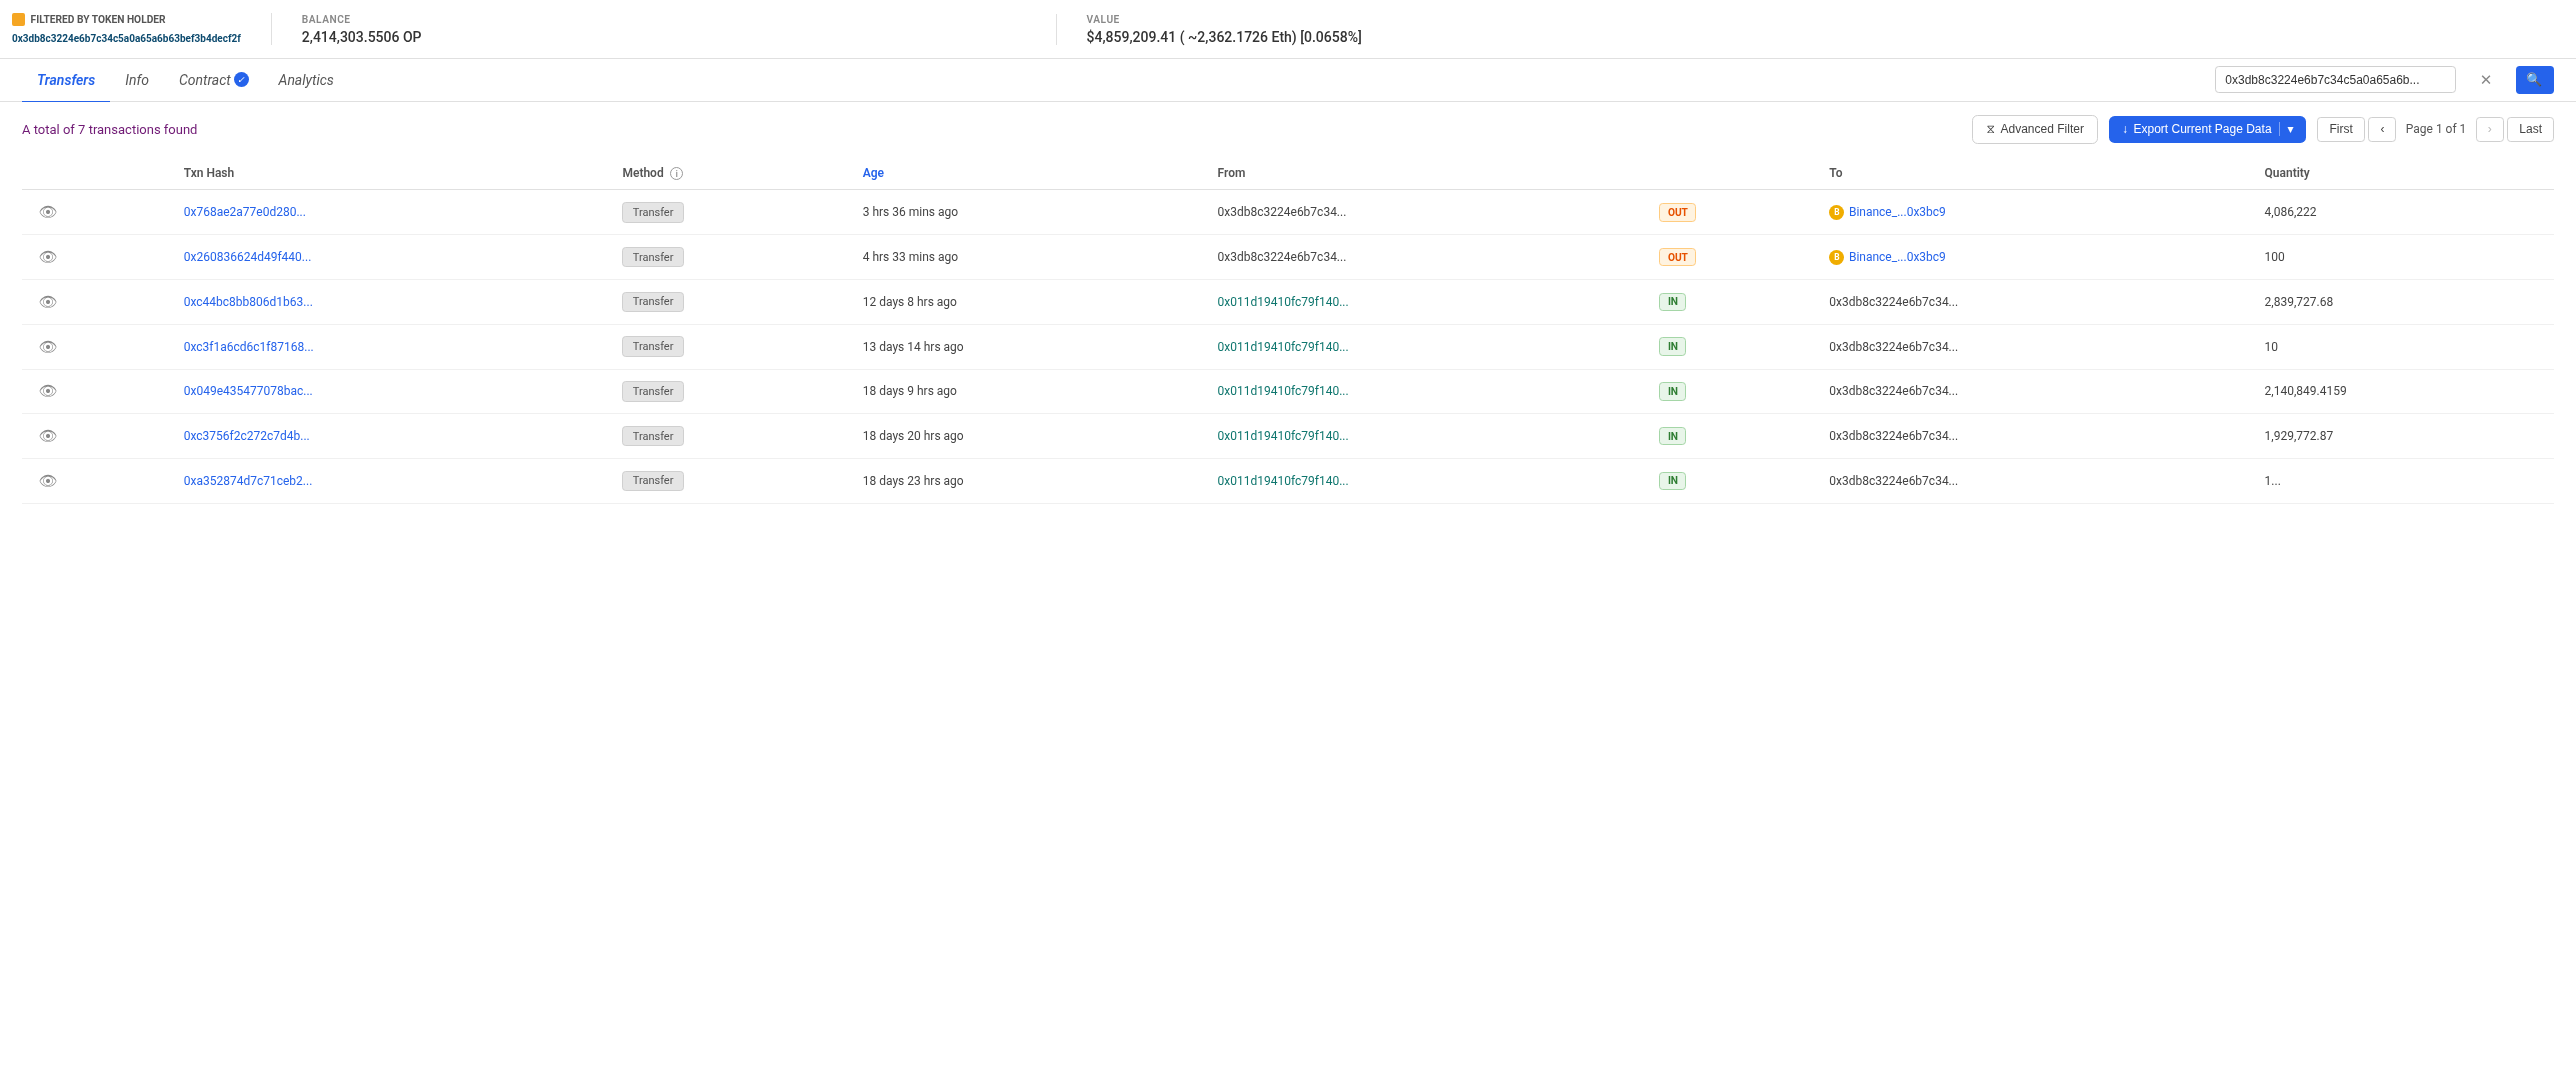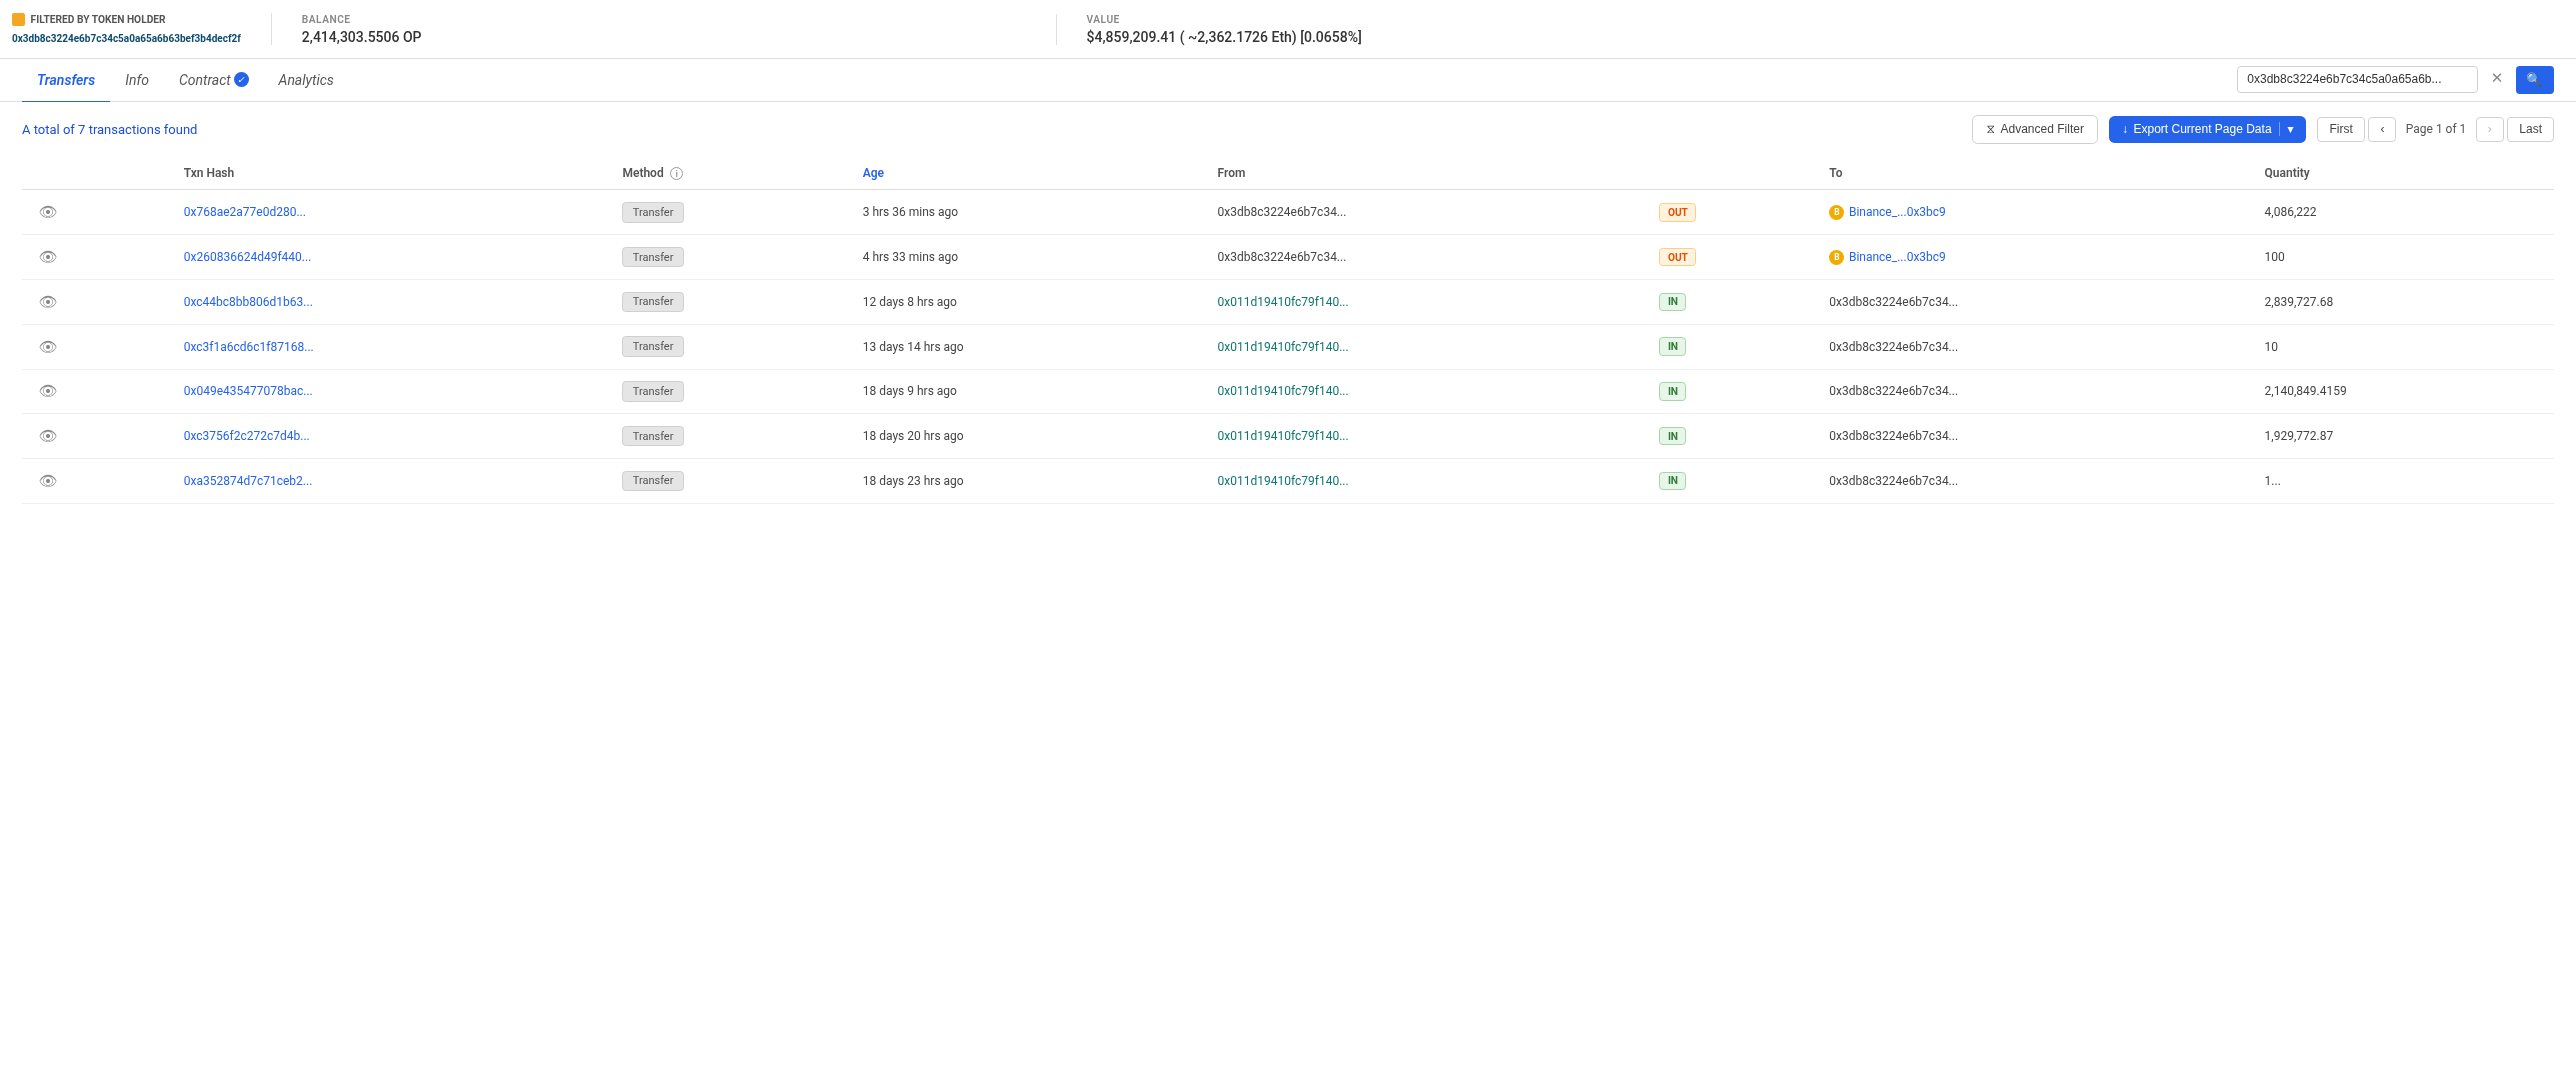--- a/index.html
+++ b/index.html
@@ -88,22 +88,22 @@
       display: inline-flex;
       align-items: center;
       justify-content: center;
       color: white;
       font-size: 9.3px;
     }
 
     .search-bar {
       margin-left: auto;
       display: flex;
-      align-items: flex-start;
-      gap: 7px;
+      align-items: center;
+      gap: 18px;
     }
     .search-input {
       border: 0.9px solid #d0d0d0;
       border-radius: 3.7px;
       padding: 5.6px 9.3px;
       font-size: 12px;
       width: 241px;
       color: #333;
       outline: none;
     }
@@ -126,21 +126,21 @@
     }
 
     .toolbar {
       display: flex;
       align-items: center;
       padding: 13px 22px;
       gap: 11px;
     }
     .total-text {
       font-size: 13px;
-      color: #1d4ed8;
+      color: #701a75;
       flex: 1;
     }
     .filter-btn {
       display: flex;
       align-items: center;
       gap: 5.6px;
       border: 0.9px solid #d0d0d0;
       background: white;
       border-radius: 5.6px;
       padding: 6.5px 13px;

